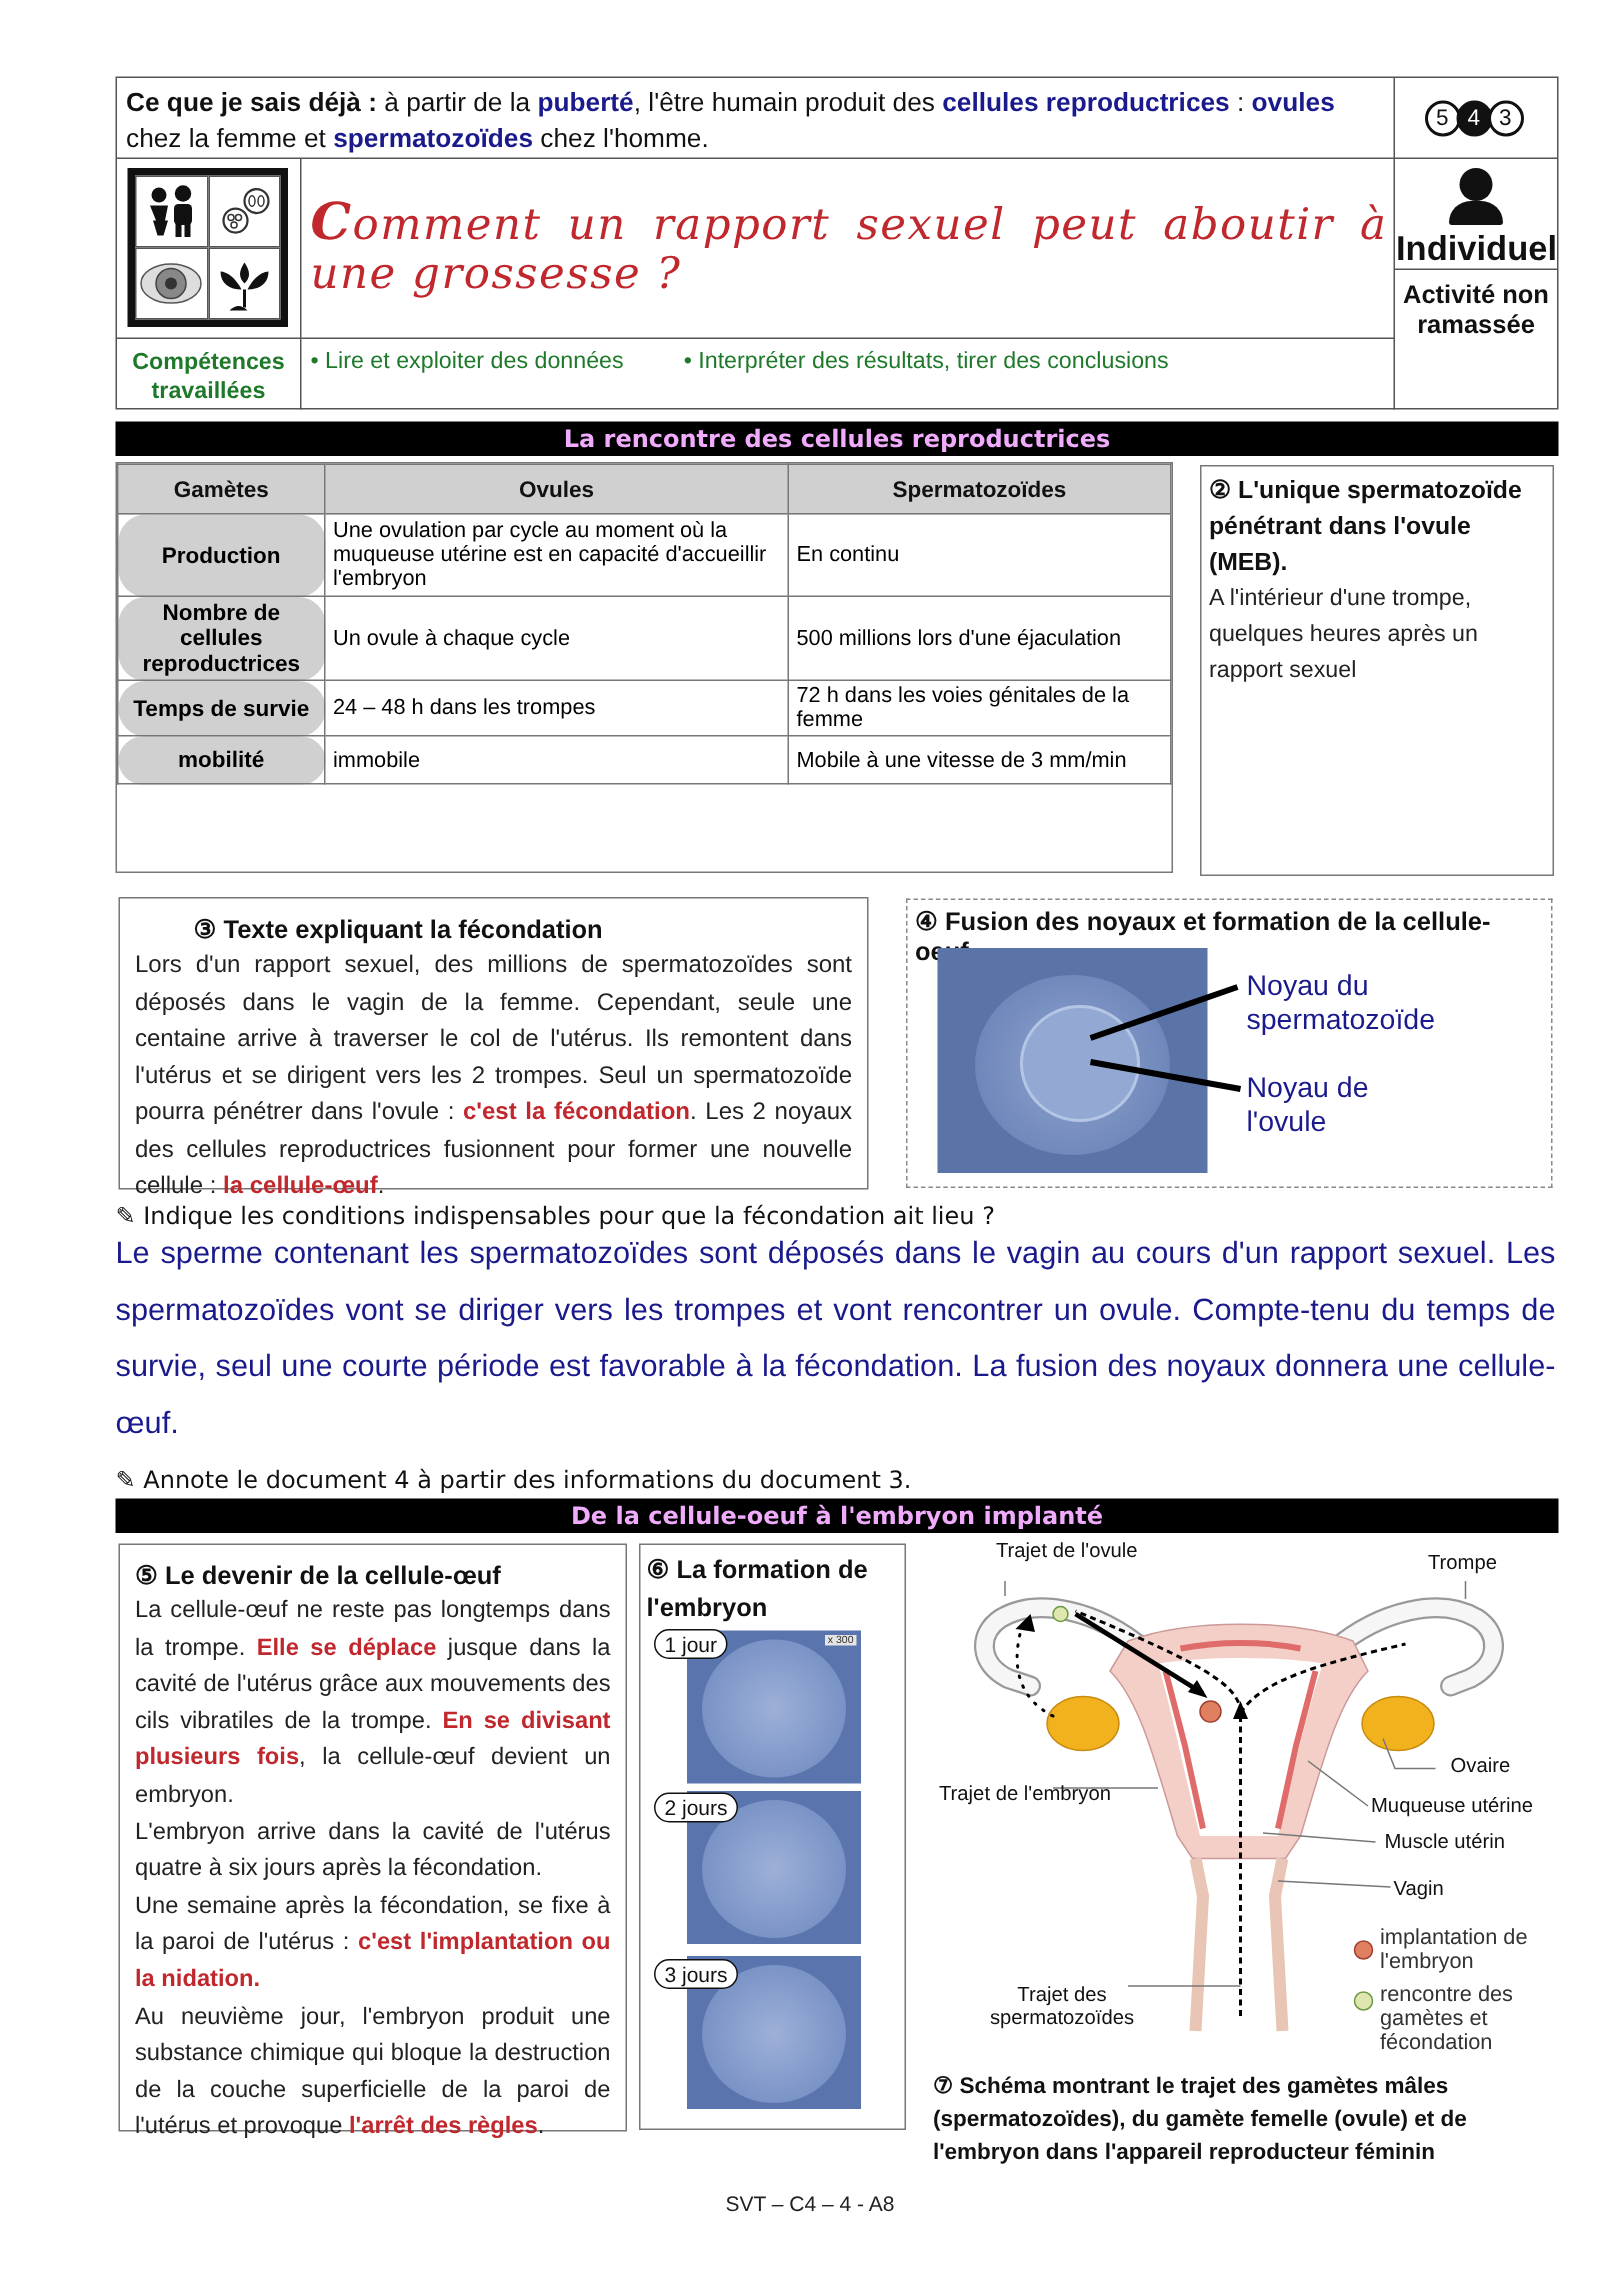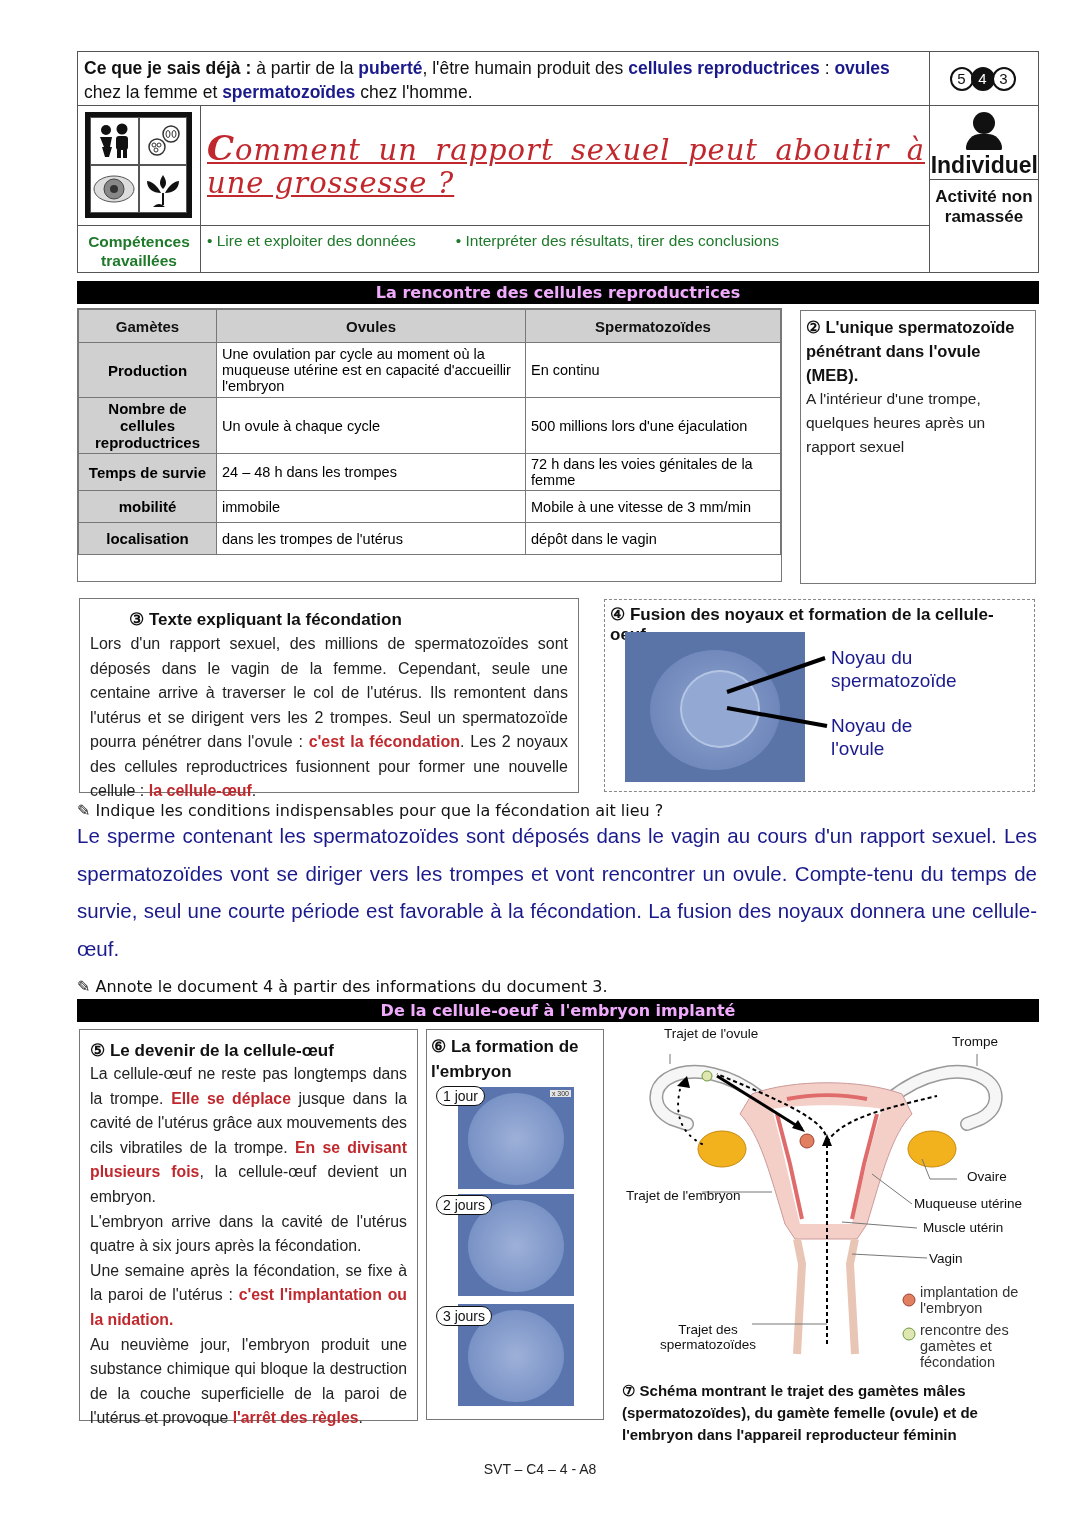--- a/index.html
+++ b/index.html
@@ -10,41 +10,41 @@
   
   .hdr { left: 77px; top: 51px; width: 962px; height: 222px; border: 1px solid #555; }
   .hdr .row1 { position: absolute; left: 0; top: 0; width: 852px; height: 54px; border-bottom: 1px solid #555; border-right: 1px solid #555; padding: 4px 6px; font-size: 17.5px; line-height: 24px; }
   .hdr .row1 .blue { color: #1a1a8c; font-weight: bold; }
   .hdr .levels { position: absolute; left: 852px; top: 0; width: 108px; height: 54px; border-bottom: 1px solid #555; display: flex; align-items: center; justify-content: center; gap: 0; }
   .lvl { width: 24px; height: 24px; border-radius: 50%; border: 2px solid #111; font-size: 15px; display: flex; align-items: center; justify-content: center; margin-left: -3px; background: #fff; }
   .lvl.on { background: #111; color: #fff; }
   .hdr .logo { position: absolute; left: 0; top: 54px; width: 123px; height: 120px; border-right: 1px solid #555; border-bottom: 1px solid #555; }
   .logo-box { position: absolute; left: 7px; top: 6px; width: 107px; height: 106px; border: 5px solid #111; display: grid; grid-template-columns: 1fr 1fr; grid-template-rows: 1fr 1fr; }
   .logo-box > div { border: 1px solid #555; display: flex; align-items: center; justify-content: center; font-size: 26px; }
-  .hdr .title { position: absolute; left: 123px; top: 54px; width: 729px; height: 120px; border-right: 1px solid #555; border-bottom: 1px solid #555; padding: 26px 4px 16px 6px; font-family: "DejaVu Serif", serif; font-style: italic; color: #c0282d; font-size: 29px; line-height: 33px; text-align: justify; letter-spacing: 1px; text-decoration: underline; }
+  .hdr .title { position: absolute; left: 123px; top: 54px; width: 729px; height: 120px; border-right: 1px solid #555; border-bottom: 1px solid #555; padding: 26px 4px 16px 6px; font-family: "DejaVu Serif", serif; font-style: italic; color: #c0282d; font-size: 29px; line-height: 33px; text-align: justify; letter-spacing: 1px; }
   .hdr .title .cap { font-weight: bold; font-size: 34px; }
   .hdr .indiv { position: absolute; left: 852px; top: 54px; width: 108px; height: 74px; border-bottom: 1px solid #555; text-align: right; font-weight: bold; font-size: 23px; }
   .person { width: 40px; height: 40px; margin: 6px auto 0; position: relative; }
   .person .head { position: absolute; left: 9px; top: 0; width: 22px; height: 22px; border-radius: 50%; background: #111; }
   .person .body { position: absolute; left: 2px; top: 22px; width: 36px; height: 16px; border-radius: 18px 18px 2px 2px; background: #111; }
   .hdr .activite { position: absolute; left: 852px; top: 129px; width: 108px; height: 92px; text-align: center; font-weight: bold; font-size: 17px; line-height: 20px; padding-top: 6px; }
   .hdr .comp-label { position: absolute; left: 0; top: 174px; width: 123px; height: 47px; border-right: 1px solid #555; color: #1e7a2a; font-weight: bold; font-size: 15.5px; text-align: center; line-height: 19px; padding-top: 6px; }
   .hdr .comp-items { position: absolute; left: 123px; top: 174px; width: 729px; height: 47px; border-right: 1px solid #555; color: #1e7a2a; font-size: 15.5px; padding: 6px 6px; }
   .hdr .comp-items span { margin-right: 40px; }
 
   .band { left: 77px; width: 962px; height: 23px; background: #000; color: #f0abfc; font-family: "DejaVu Sans", sans-serif; font-size: 16px; font-weight: bold; text-align: center; line-height: 23px; }
 
   
   .doc1 { left: 77px; top: 308px; width: 705px; height: 274px; border: 1px solid #777; }
   .doc-title { font-weight: bold; font-size: 17px; }
   .doc1 .doc-title { padding: 5px 6px; height: 34px; border-bottom: 1px solid #777; }
   table.cond-t { border-collapse: collapse; width: 100%; font-size: 14.5px; }
   table.cond-t td, table.cond-t th { border: 1px solid #777; padding: 2px 5px; }
   table.cond-t th { background: #d0d0d0; font-weight: bold; font-size: 15px; height: 33px; }
-  table.cond-t td.rh { background: #d0d0d0; font-weight: bold; text-align: center; width: 138px; font-size: 15px; }
+  table.cond-t td.rh { background: #d0d0d0; font-weight: bold; text-align: center; width: 138px; font-size: 15px; border-radius: 18px; }
   table.cond-t td { color: #000000; }
 
   
   .doc2 { left: 800px; top: 310px; width: 236px; height: 274px; border: 1px solid #777; padding: 4px 5px; }
   .doc2 .doc-title { font-size: 16.5px; line-height: 24px; }
   .doc2 .txt { font-size: 15.5px; line-height: 24px; color: #222; }
   .meb { position: absolute; left: 30px; top: 128px; width: 172px; height: 136px; background: radial-gradient(ellipse at 30% 60%, #e8a15a, #d98836 60%, #c0732a); overflow: hidden; }
   .meb .dark { position: absolute; right: -30px; top: -40px; width: 110px; height: 90px; background: #333; transform: rotate(30deg); }
   .meb .zoomtag { position: absolute; right: 4px; top: 3px; background: #fff; color: #4a5a9c; font-size: 8px; padding: 0 3px; font-family: "DejaVu Sans Mono", monospace; }
   .meb svg { position: absolute; left: 0; top: 0; }
@@ -178,25 +178,20 @@
     </tr>
     <tr style="height:31px">
       <td class="rh">Temps de survie</td>
       <td>24 – 48 h dans les trompes</td>
       <td>72 h dans les voies génitales de la femme</td>
     </tr>
     <tr style="height:32px">
       <td class="rh">mobilité</td>
       <td>immobile</td>
       <td>Mobile à une vitesse de 3 mm/min</td>
-    </tr>
-    <tr style="height:32px">
-      <td class="rh">localisation</td>
-      <td>dans les trompes de l'utérus</td>
-      <td>dépôt dans le vagin</td>
     </tr>
   </tbody>
     </table>
 </div>
 
 <div class="abs doc2 cond">
   <div class="doc-title">② L'unique spermatozoïde pénétrant dans l'ovule (MEB).</div>
   <div class="txt">A l'intérieur d'une trompe, quelques heures après un rapport sexuel</div>
 </div>
 

